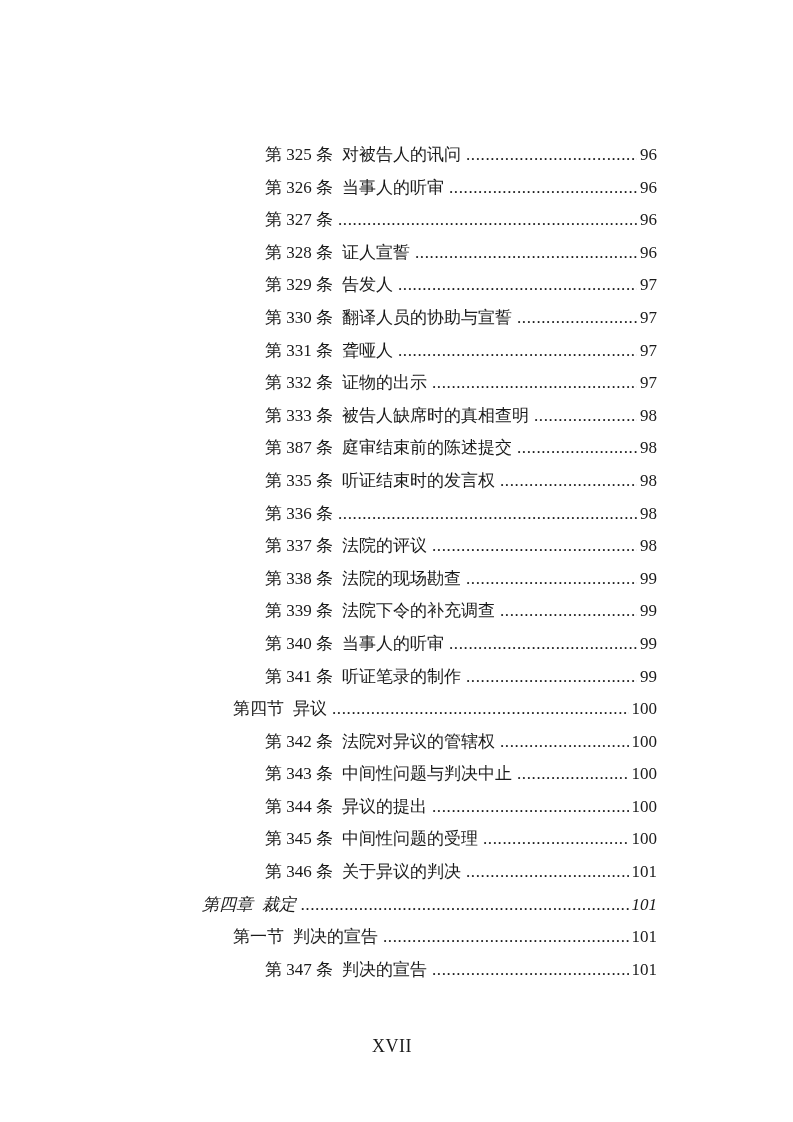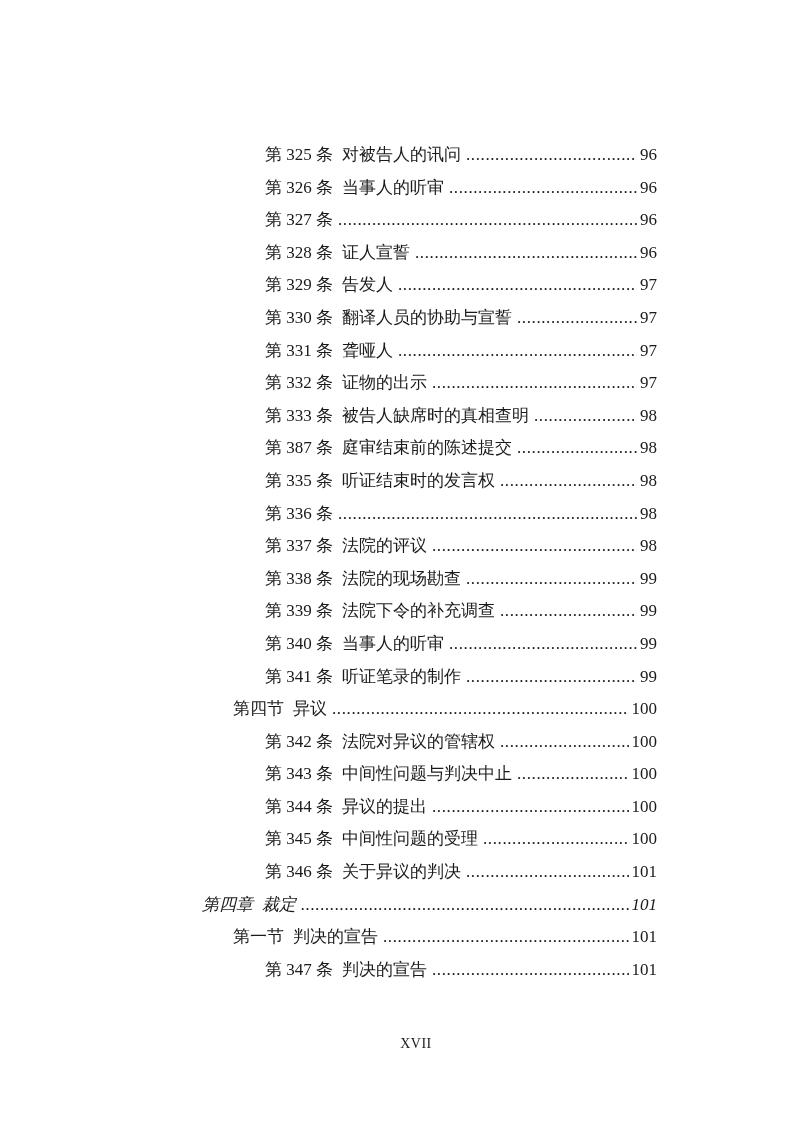--- a/index.html
+++ b/index.html
@@ -51,23 +51,23 @@
     letter-spacing: 0.6px;
     font-size: 17px;
   }
   .toc-page {
     flex: none;
     text-align: right;
   }
   .footer-pagenum {
     position: absolute;
     top: 1036px;
-    left: 416px;
+    left: 392px;
     transform: translateX(-50%);
-    font-size: 14px;
+    font-size: 18px;
     letter-spacing: 0.5px;
   }
 </style>
 </head>
 <body>
 
 <div class="page">
 
   <div class="toc-list">
       <div class="toc-row level-2">

